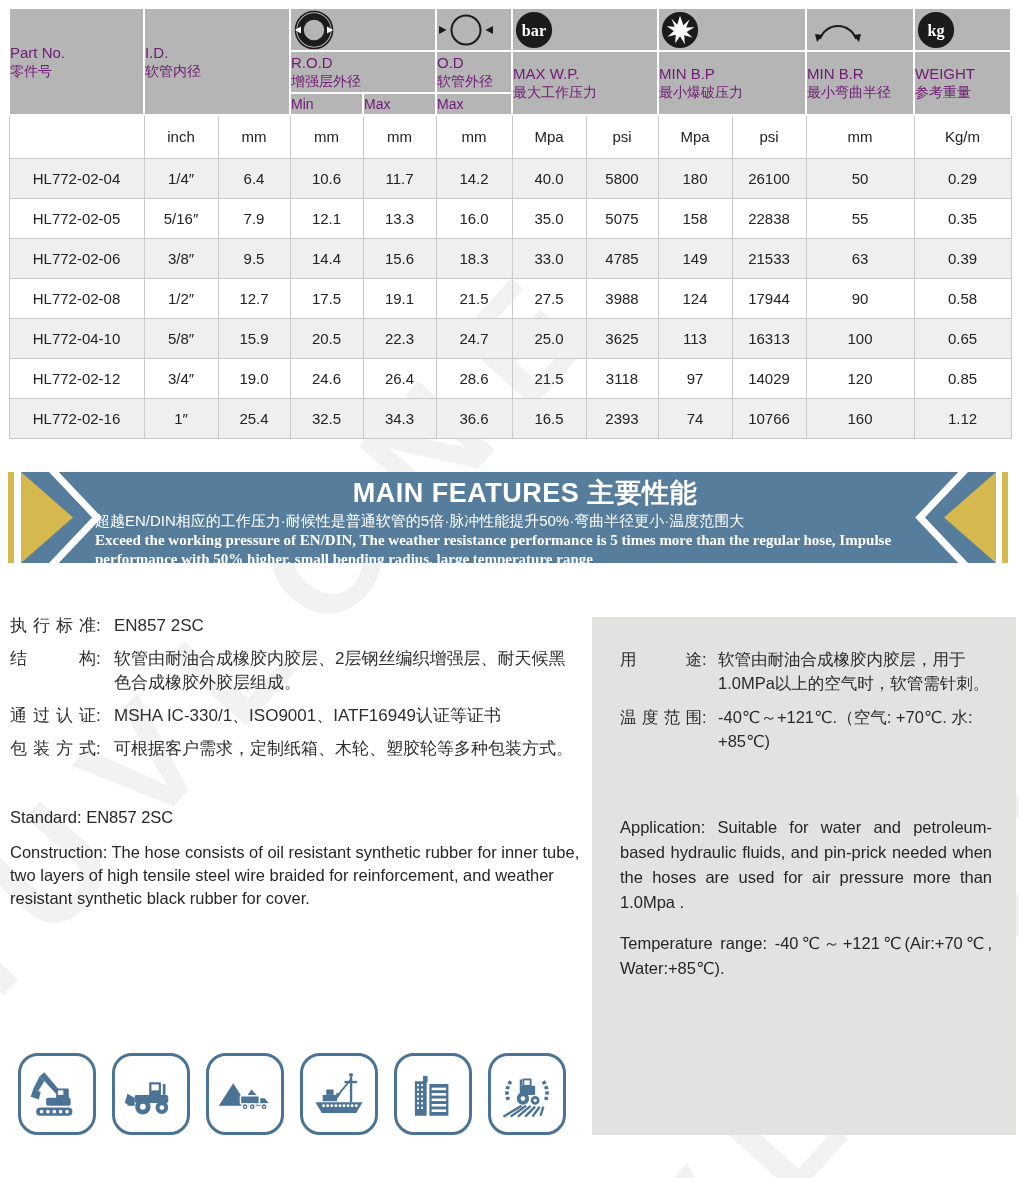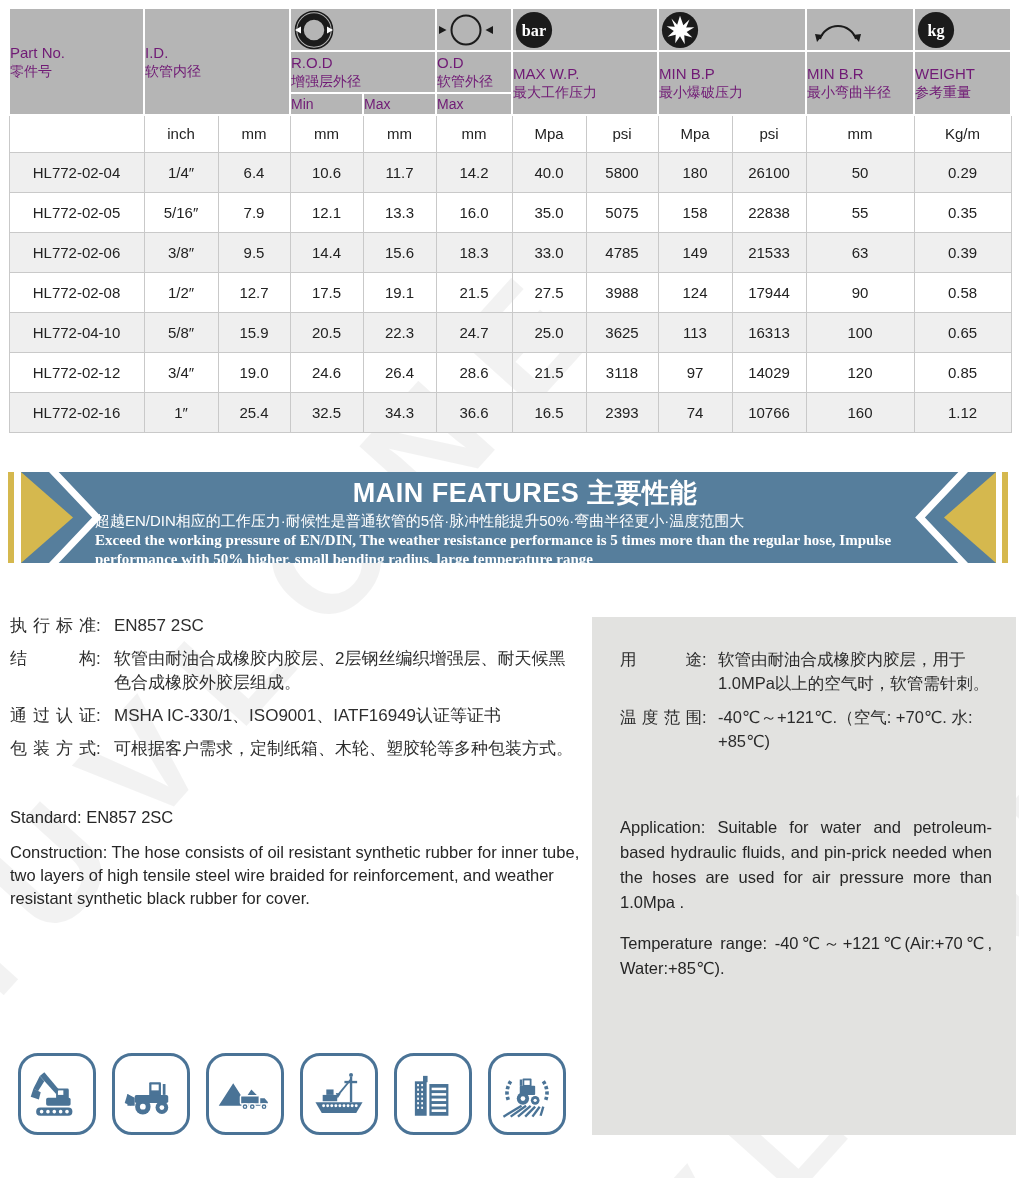--- a/index.html
+++ b/index.html
@@ -17,21 +17,21 @@
   .wm2 { left:400px; top:1430px; transform:rotate(-48deg); }
 
   
   table.spec { position:absolute; left:8px; top:7px; width:1002px; border-collapse:collapse; table-layout:fixed; }
   table.spec thead th { background:#b5b5b5; border:2px solid #fff; font-weight:normal; color:#701a75; text-align:left; vertical-align:middle; padding:0; }
   tr.h-icons th { height:43px; }
   tr.h-labels th { height:42px; }
   tr.h-minmax th { height:22px; font-size:14px; }
   .hd-en { font-size:15px; line-height:19px; }
   .hd-zh { font-size:14px; line-height:19px; }
-  tr.units td { background:#fff; border:1px solid #c9c9c9; height:37px; font-size:15px; text-align:center; color:#222; }
+  tr.units td { background:#fff; border:1px solid #c9c9c9; height:43px; font-size:15px; text-align:center; color:#222; }
   tbody.data td { border:1px solid #c9c9c9; height:40px; font-size:15px; text-align:center; color:#222; }
   tbody.data tr:nth-child(odd) { background:#efefef; }
   .hicon { display:inline-block; vertical-align:middle; }
 
   
   .banner-wrap { position:absolute; left:8px; top:472px; width:1001px; height:91px; }
   .gold-stripe { position:absolute; top:0; width:6px; height:91px; background:#d5b84e; }
   .gs-left { left:0; } .gs-right { right:1px; }
   .banner-body { position:absolute; left:13px; top:0; width:975px; height:91px; background:#567e9c; overflow:hidden; }
   .chev { position:absolute; top:0; height:91px; width:100px; }

